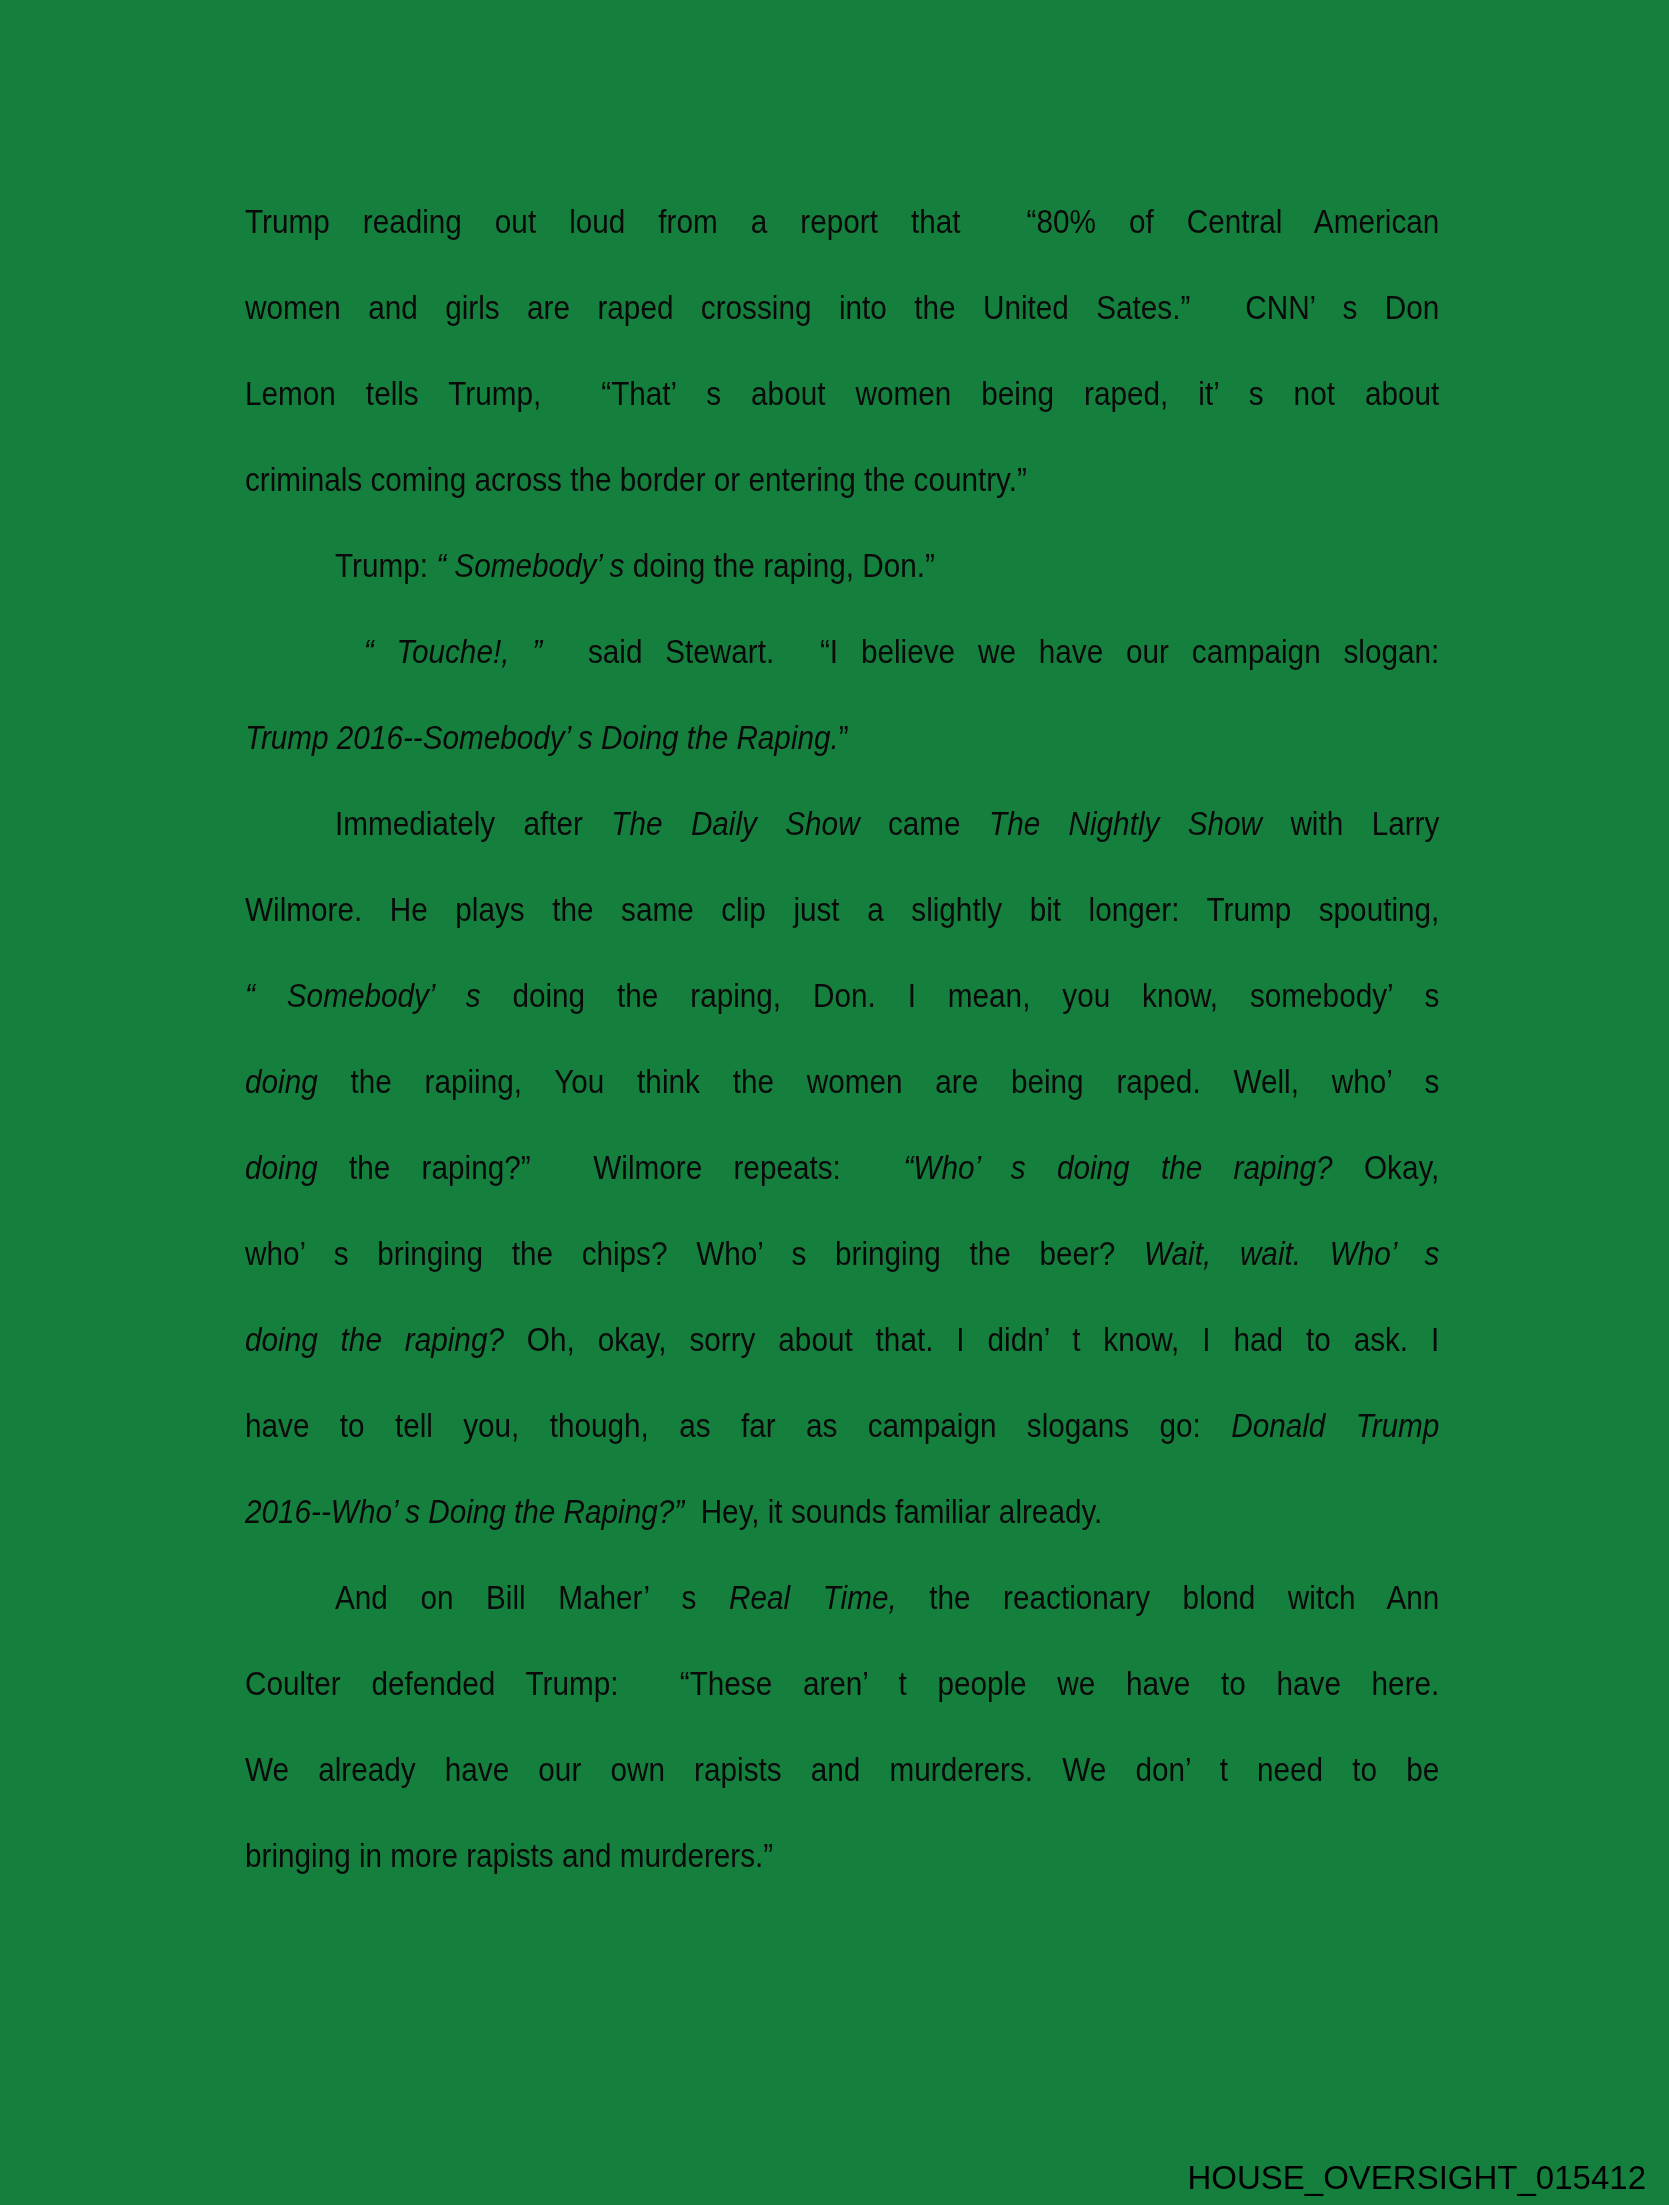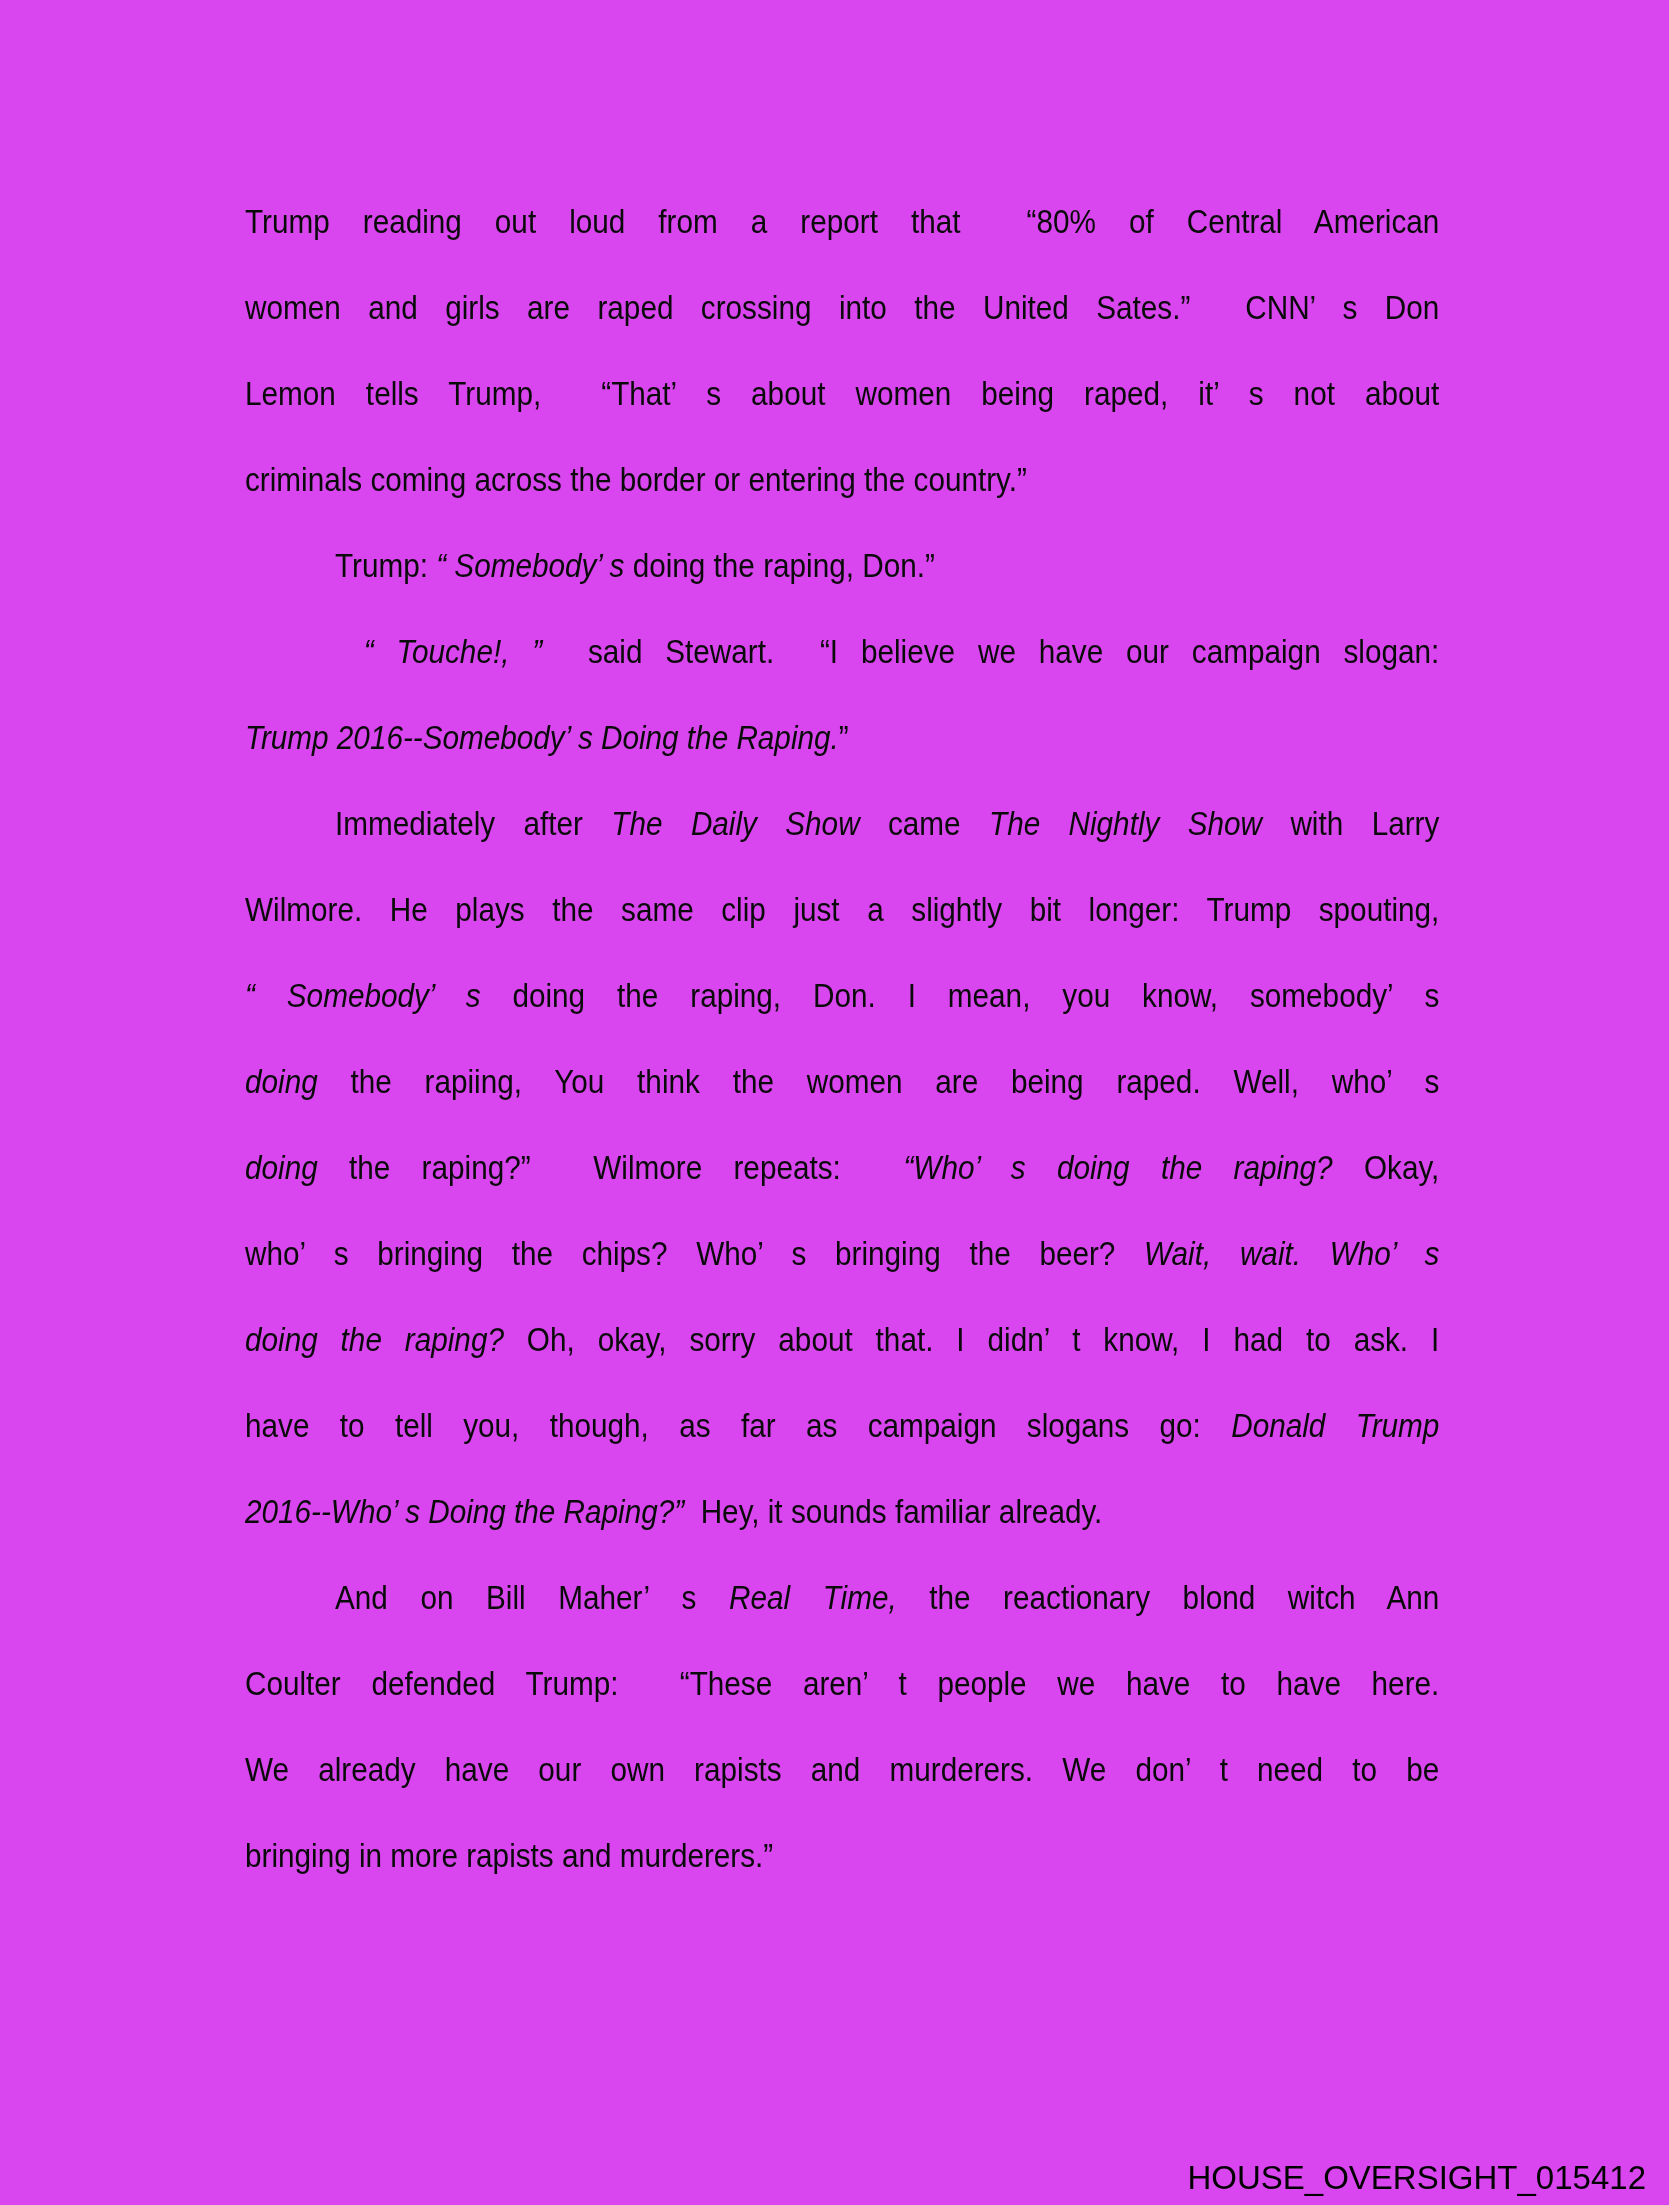--- a/index.html
+++ b/index.html
@@ -8,21 +8,21 @@
     height: 2205px;
     background: #ffffff;
     position: relative;
     overflow: hidden;
     font-family: "Liberation Sans", sans-serif;
     color: #0a0a0a;
   }
   .page {
     position: absolute;
     inset: 0;
-    background: #d946ef;
+    background: #15803d;
   }
   
   .page-text {
     position: absolute;
     left: 245px;
     top: 179px;
     width: 1327px;
     transform: scaleX(0.9);
     transform-origin: 0 0;
     font-size: 33px;

